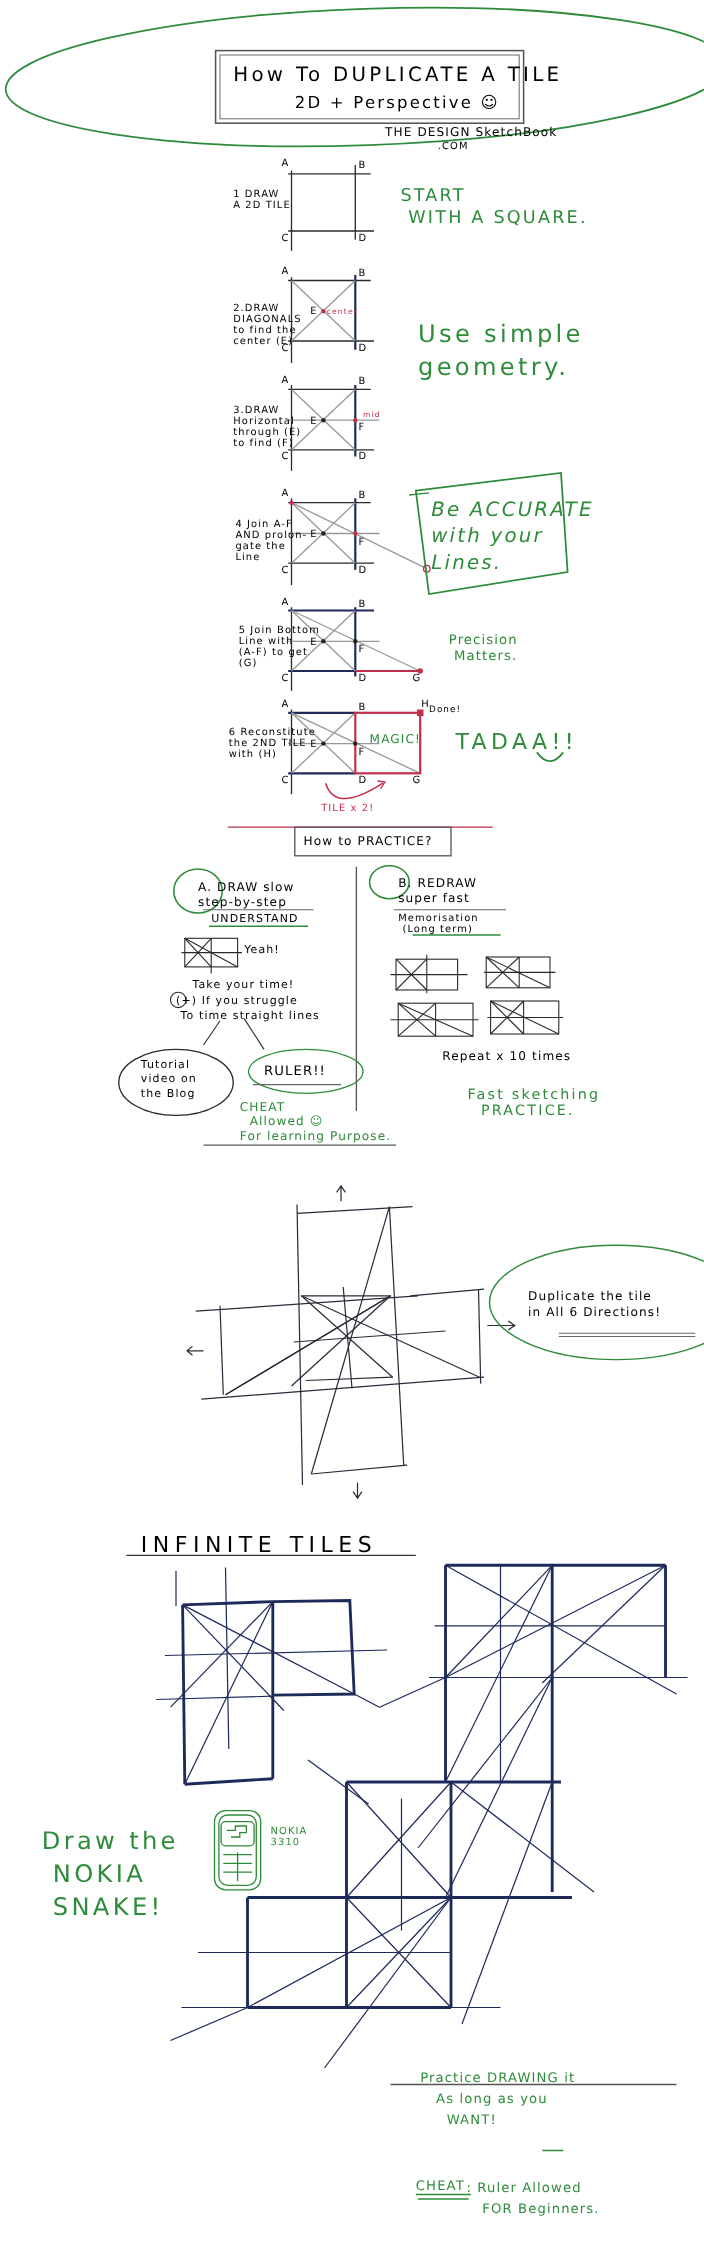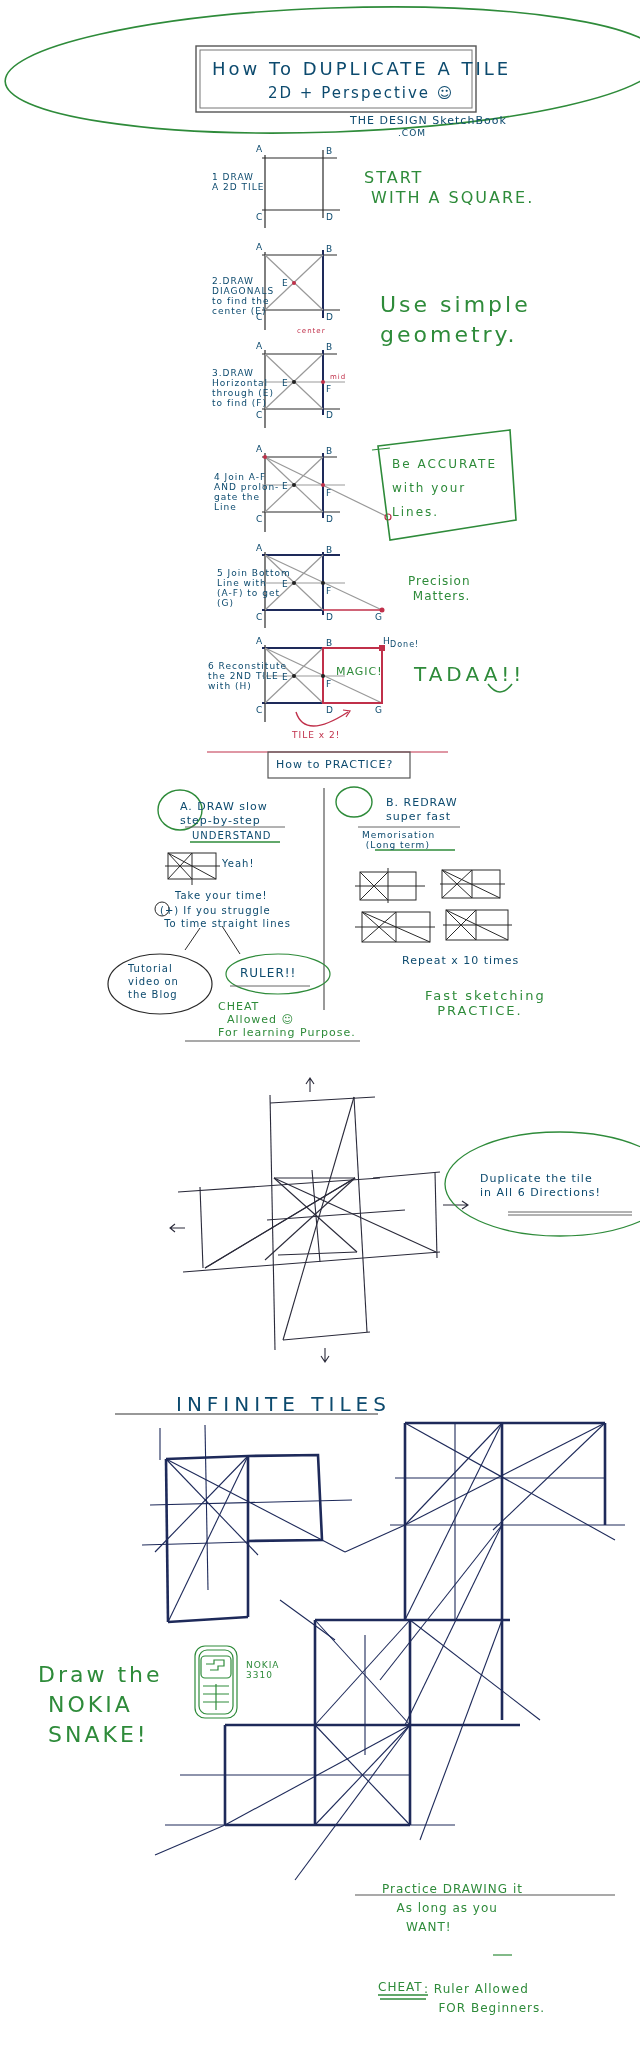--- a/index.html
+++ b/index.html
@@ -1,29 +1,29 @@
 <!DOCTYPE html>
 <html><head>
 <meta charset="utf-8">
 <style>
   html, body { margin:0; padding:0; background:#fff; }
   body { width:640px; height:2048px; position:relative; overflow:hidden;
          font-family:"DejaVu Sans", sans-serif; color:#222; }
   .abs { position:absolute; }
   svg.canvas { position:absolute; left:0; top:0; }
   .hand { font-family:"DejaVu Sans", sans-serif; letter-spacing:1px; white-space:pre; }
-  .ink { color:#0c4a6e; }
+  .ink { color:#000000; }
   .grn { color:#2e8b3a; }
   .red { color:#c0304a; }
   .title1 { font-size:18px; letter-spacing:3px; }
   .title2 { font-size:15px; letter-spacing:2px; }
   .small { font-size:9px; line-height:10px; }
   .lbl { font-size:9px; }
   .g16 { font-size:16px; letter-spacing:2px; line-height:20px; }
-  .g14 { font-size:12px; letter-spacing:2px; line-height:18px; }
+  .g14 { font-size:18px; letter-spacing:2px; line-height:18px;font-style:italic; }
   .g12 { font-size:12px; letter-spacing:1px; line-height:15px; }
   .b11 { font-size:11px; letter-spacing:1px; line-height:14px; }
   .big { font-size:20px; letter-spacing:5px; }
   .green-xl { font-size:22px; letter-spacing:3px; line-height:30px; }
 </style>
 </head>
 <body>
 
 <svg class="canvas" width="640" height="2048" viewBox="0 0 640 2048">
 
@@ -267,21 +267,21 @@
 
 <div class="abs hand ink lbl" style="left:256px;top:144px;">A</div>
 <div class="abs hand ink lbl" style="left:326px;top:146px;">B</div>
 <div class="abs hand ink lbl" style="left:256px;top:212px;">C</div>
 <div class="abs hand ink lbl" style="left:326px;top:212px;">D</div>
 <div class="abs hand ink lbl" style="left:256px;top:242px;">A</div>
 <div class="abs hand ink lbl" style="left:326px;top:244px;">B</div>
 <div class="abs hand ink lbl" style="left:256px;top:312px;">C</div>
 <div class="abs hand ink lbl" style="left:326px;top:312px;">D</div>
 <div class="abs hand ink lbl" style="left:282px;top:278px;">E</div>
-<div class="abs hand red" style="left:297px;top:279px;font-size:7px;margin-top:48px;">center</div>
+<div class="abs hand red" style="left:297px;top:279px;font-size:7px;">center</div>
 
 <div class="abs hand ink lbl" style="left:256px;top:341px;">A</div>
 <div class="abs hand ink lbl" style="left:326px;top:342px;">B</div>
 <div class="abs hand ink lbl" style="left:256px;top:410px;">C</div>
 <div class="abs hand ink lbl" style="left:326px;top:410px;">D</div>
 <div class="abs hand ink lbl" style="left:282px;top:378px;">E</div>
 <div class="abs hand ink lbl" style="left:326px;top:384px;">F</div>
 <div class="abs hand red" style="left:330px;top:373px;font-size:7px;">mid</div>
 
 <div class="abs hand ink lbl" style="left:256px;top:444px;">A</div>
@@ -353,32 +353,32 @@
 <div class="abs hand ink" style="left:160px;top:904px;font-size:10px;line-height:13px;">(+) If you struggle
  To time straight lines</div>
 <div class="abs hand ink" style="left:128px;top:962px;font-size:10px;line-height:13px;">Tutorial
 video on
 the Blog</div>
 <div class="abs hand ink g12" style="left:240px;top:966px;">RULER!!</div>
 <div class="abs hand grn" style="left:218px;top:1000px;font-size:11px;line-height:13px;">CHEAT
   Allowed ☺
 For learning Purpose.</div>
 
-<div class="abs hand ink b11" style="left:362px;top:796px;margin-left:24px;">B. REDRAW
+<div class="abs hand ink b11" style="left:362px;top:796px;">B. REDRAW
 super fast</div>
 <div class="abs hand ink" style="left:362px;top:830px;font-size:9px;line-height:10px;">Memorisation
  (Long term)</div>
 <div class="abs hand ink" style="left:402px;top:954px;font-size:11px;">Repeat x 10 times</div>
 <div class="abs hand grn" style="left:425px;top:988px;font-size:13px;line-height:15px;letter-spacing:2px;">Fast sketching
   PRACTICE.</div>
 
 <div class="abs hand ink" style="left:480px;top:1172px;font-size:11px;line-height:14px;">Duplicate the tile
 in All 6 Directions!</div>
 
-<div class="abs hand ink big" style="left:128px;top:1392px;margin-left:48px;">INFINITE TILES</div>
+<div class="abs hand ink big" style="left:128px;top:1392px;">INFINITE TILES</div>
 <div class="abs hand grn green-xl" style="left:38px;top:1660px;">Draw the
  NOKIA
  SNAKE!</div>
 <div class="abs hand grn" style="left:246px;top:1660px;font-size:9px;line-height:10px;">NOKIA
 3310</div>
 <div class="abs hand grn g12" style="left:382px;top:1880px;line-height:19px;">Practice DRAWING it
    As long as you
      WANT!</div>
 <div class="abs hand grn g12" style="left:378px;top:1980px;">CHEAT</div>
 <div class="abs hand grn g12" style="left:424px;top:1980px;line-height:19px;">: Ruler Allowed

